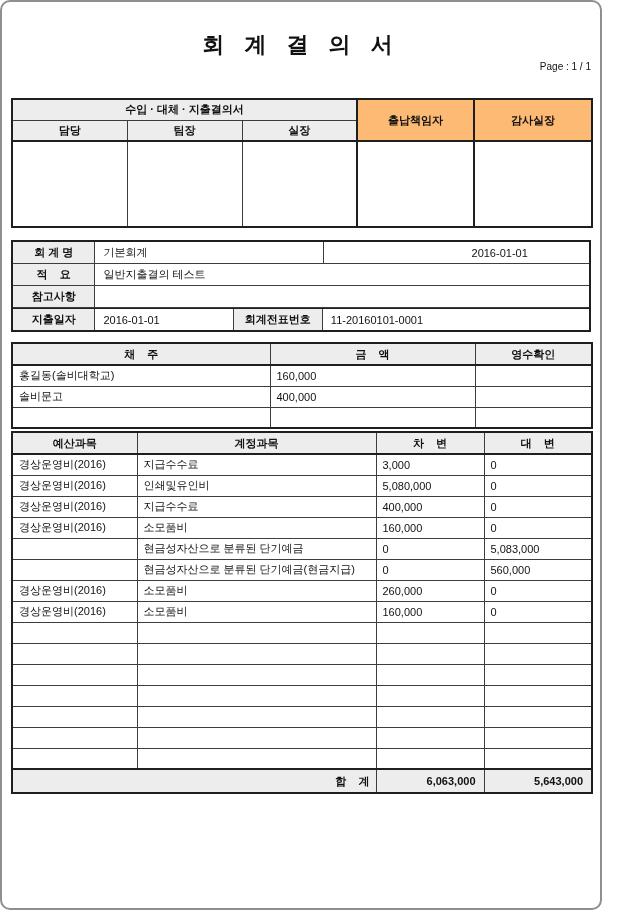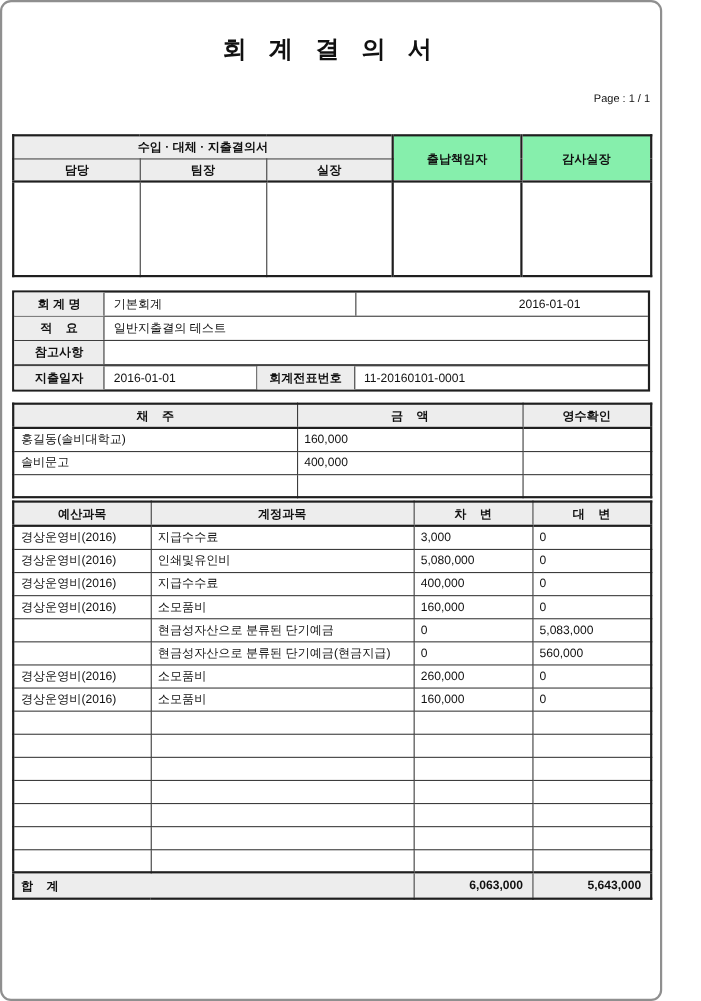--- a/index.html
+++ b/index.html
@@ -26,41 +26,41 @@
   .content{width:580px;margin:0 auto;}
   .title{
     margin-top:28px;
     text-align:center;
     font-size:22px;
     font-weight:bold;
     letter-spacing:7px;
     white-space:pre;
   }
   .page-label{
-    margin-top:25px;
+    margin-top:1px;
     text-align:right;
     font-size:10px;
   }
   table{
     border-collapse:collapse;
     table-layout:fixed;
     width:580px;
     border:2px solid var(--border-dark);
   }
   th,td{
     border:1px solid var(--border-inner);
     font-size:11px;
     height:21px;
     overflow:hidden;
     white-space:pre;
     padding:0 6px;
   }
   th{font-weight:bold;text-align:center;}
   .hdr{background:var(--header-bg);}
-  .hdr-plain{background:#86efac;}
+  .hdr-plain{background:#fdba74;}
   .thickl{border-left:2px solid var(--border-dark);}
   
   .approval{margin-top:26px;}
   .approval .hdr2 th, .approval th[rowspan]{border-bottom:2px solid var(--border-dark);}
   .approval .sig-row td{height:86px;}
   
   .info{margin-top:12px;border:2px solid var(--border-dark);background:#fff;}
   .info-row{display:flex;height:22px;border-bottom:1px solid var(--border-inner);}
   .info-row.thick-top{border-top:1px solid var(--border-dark);}
   .info-row:last-child{border-bottom:none;justify-content:flex-end;}
@@ -80,21 +80,21 @@
   .budget{margin-top:2px;}
   thead th{height:22px;border-bottom:2px solid var(--border-dark);}
   .col-name,.col-budget,.col-account{text-align:left;}
   .col-amount,.col-debit,.col-credit{text-align:left;padding-right:8px;}
   tfoot td{
     background:var(--header-bg);
     font-weight:bold;
     height:24px;
     border-top:2px solid var(--border-dark);
   }
-  tfoot .total-label{text-align:left;margin-top:25px;}
+  tfoot .total-label{text-align:right;margin-top:25px;}
   tfoot .num{text-align:right;padding-right:8px;}
 </style>
 </head>
 <body>
 
 <div class="page">
   <div class="content">
 
     <h1 class="title">회 계 결 의 서</h1>
     <div class="page-label">Page : 1 / 1</div>

